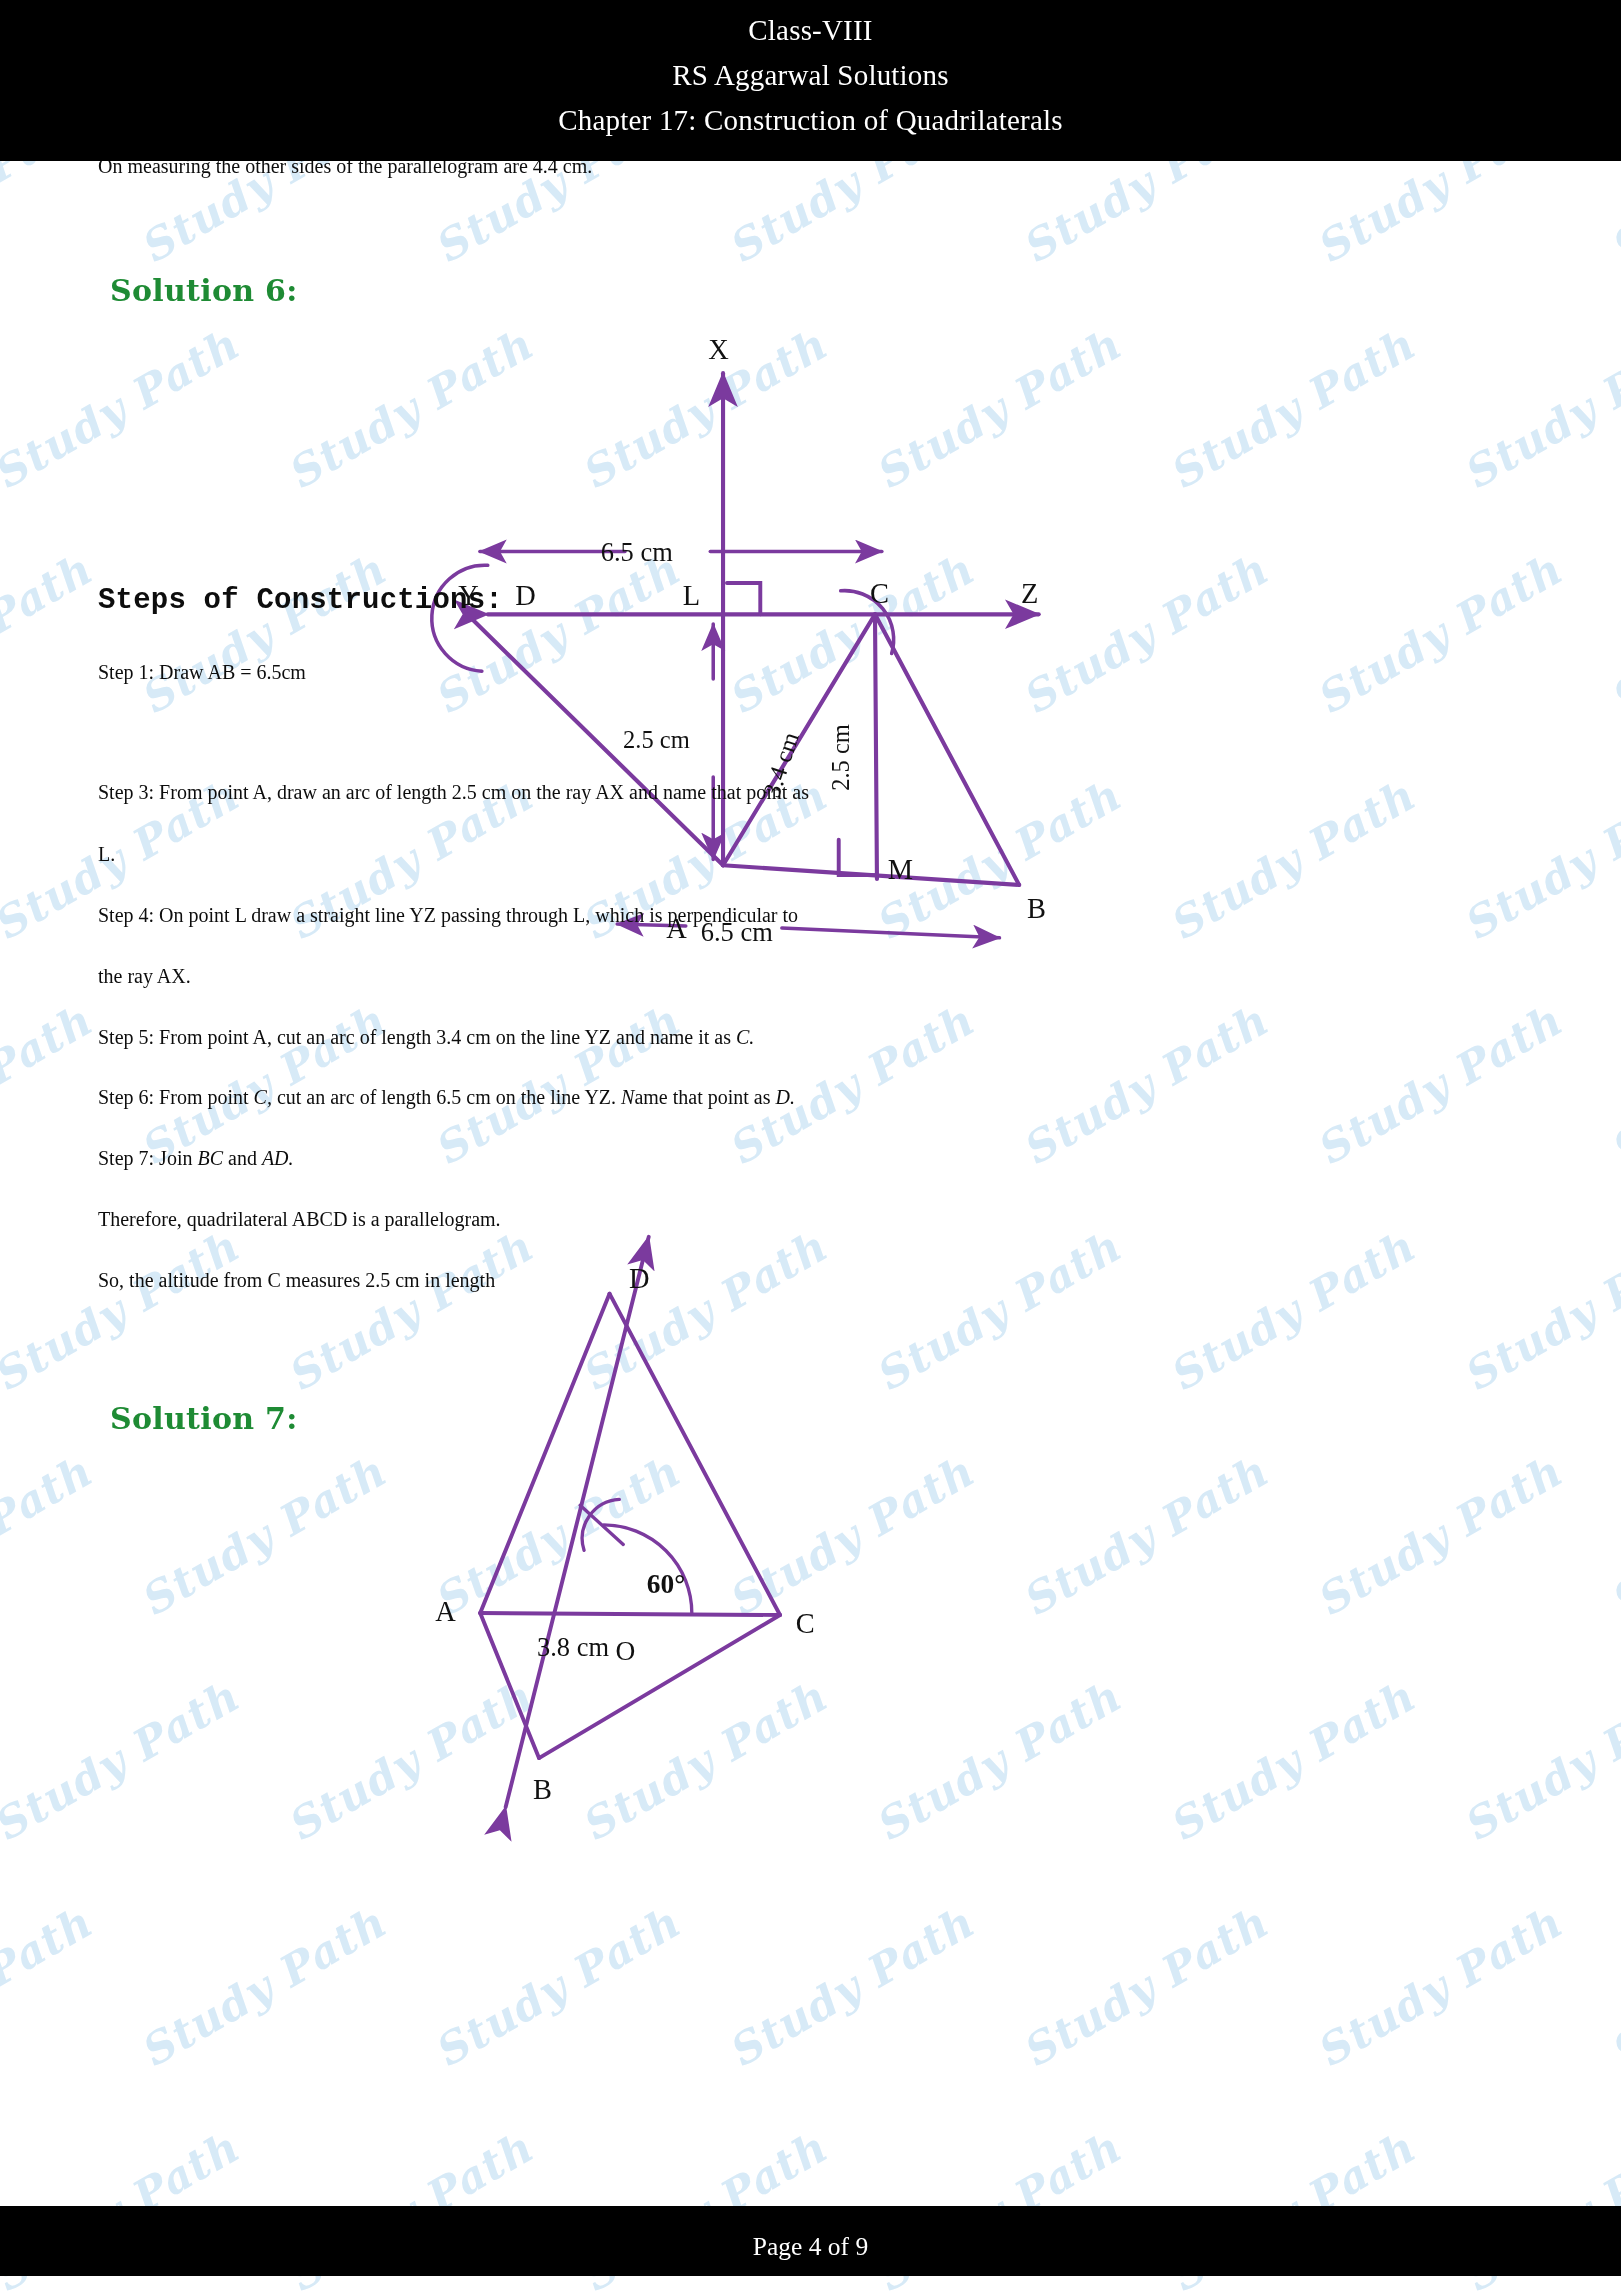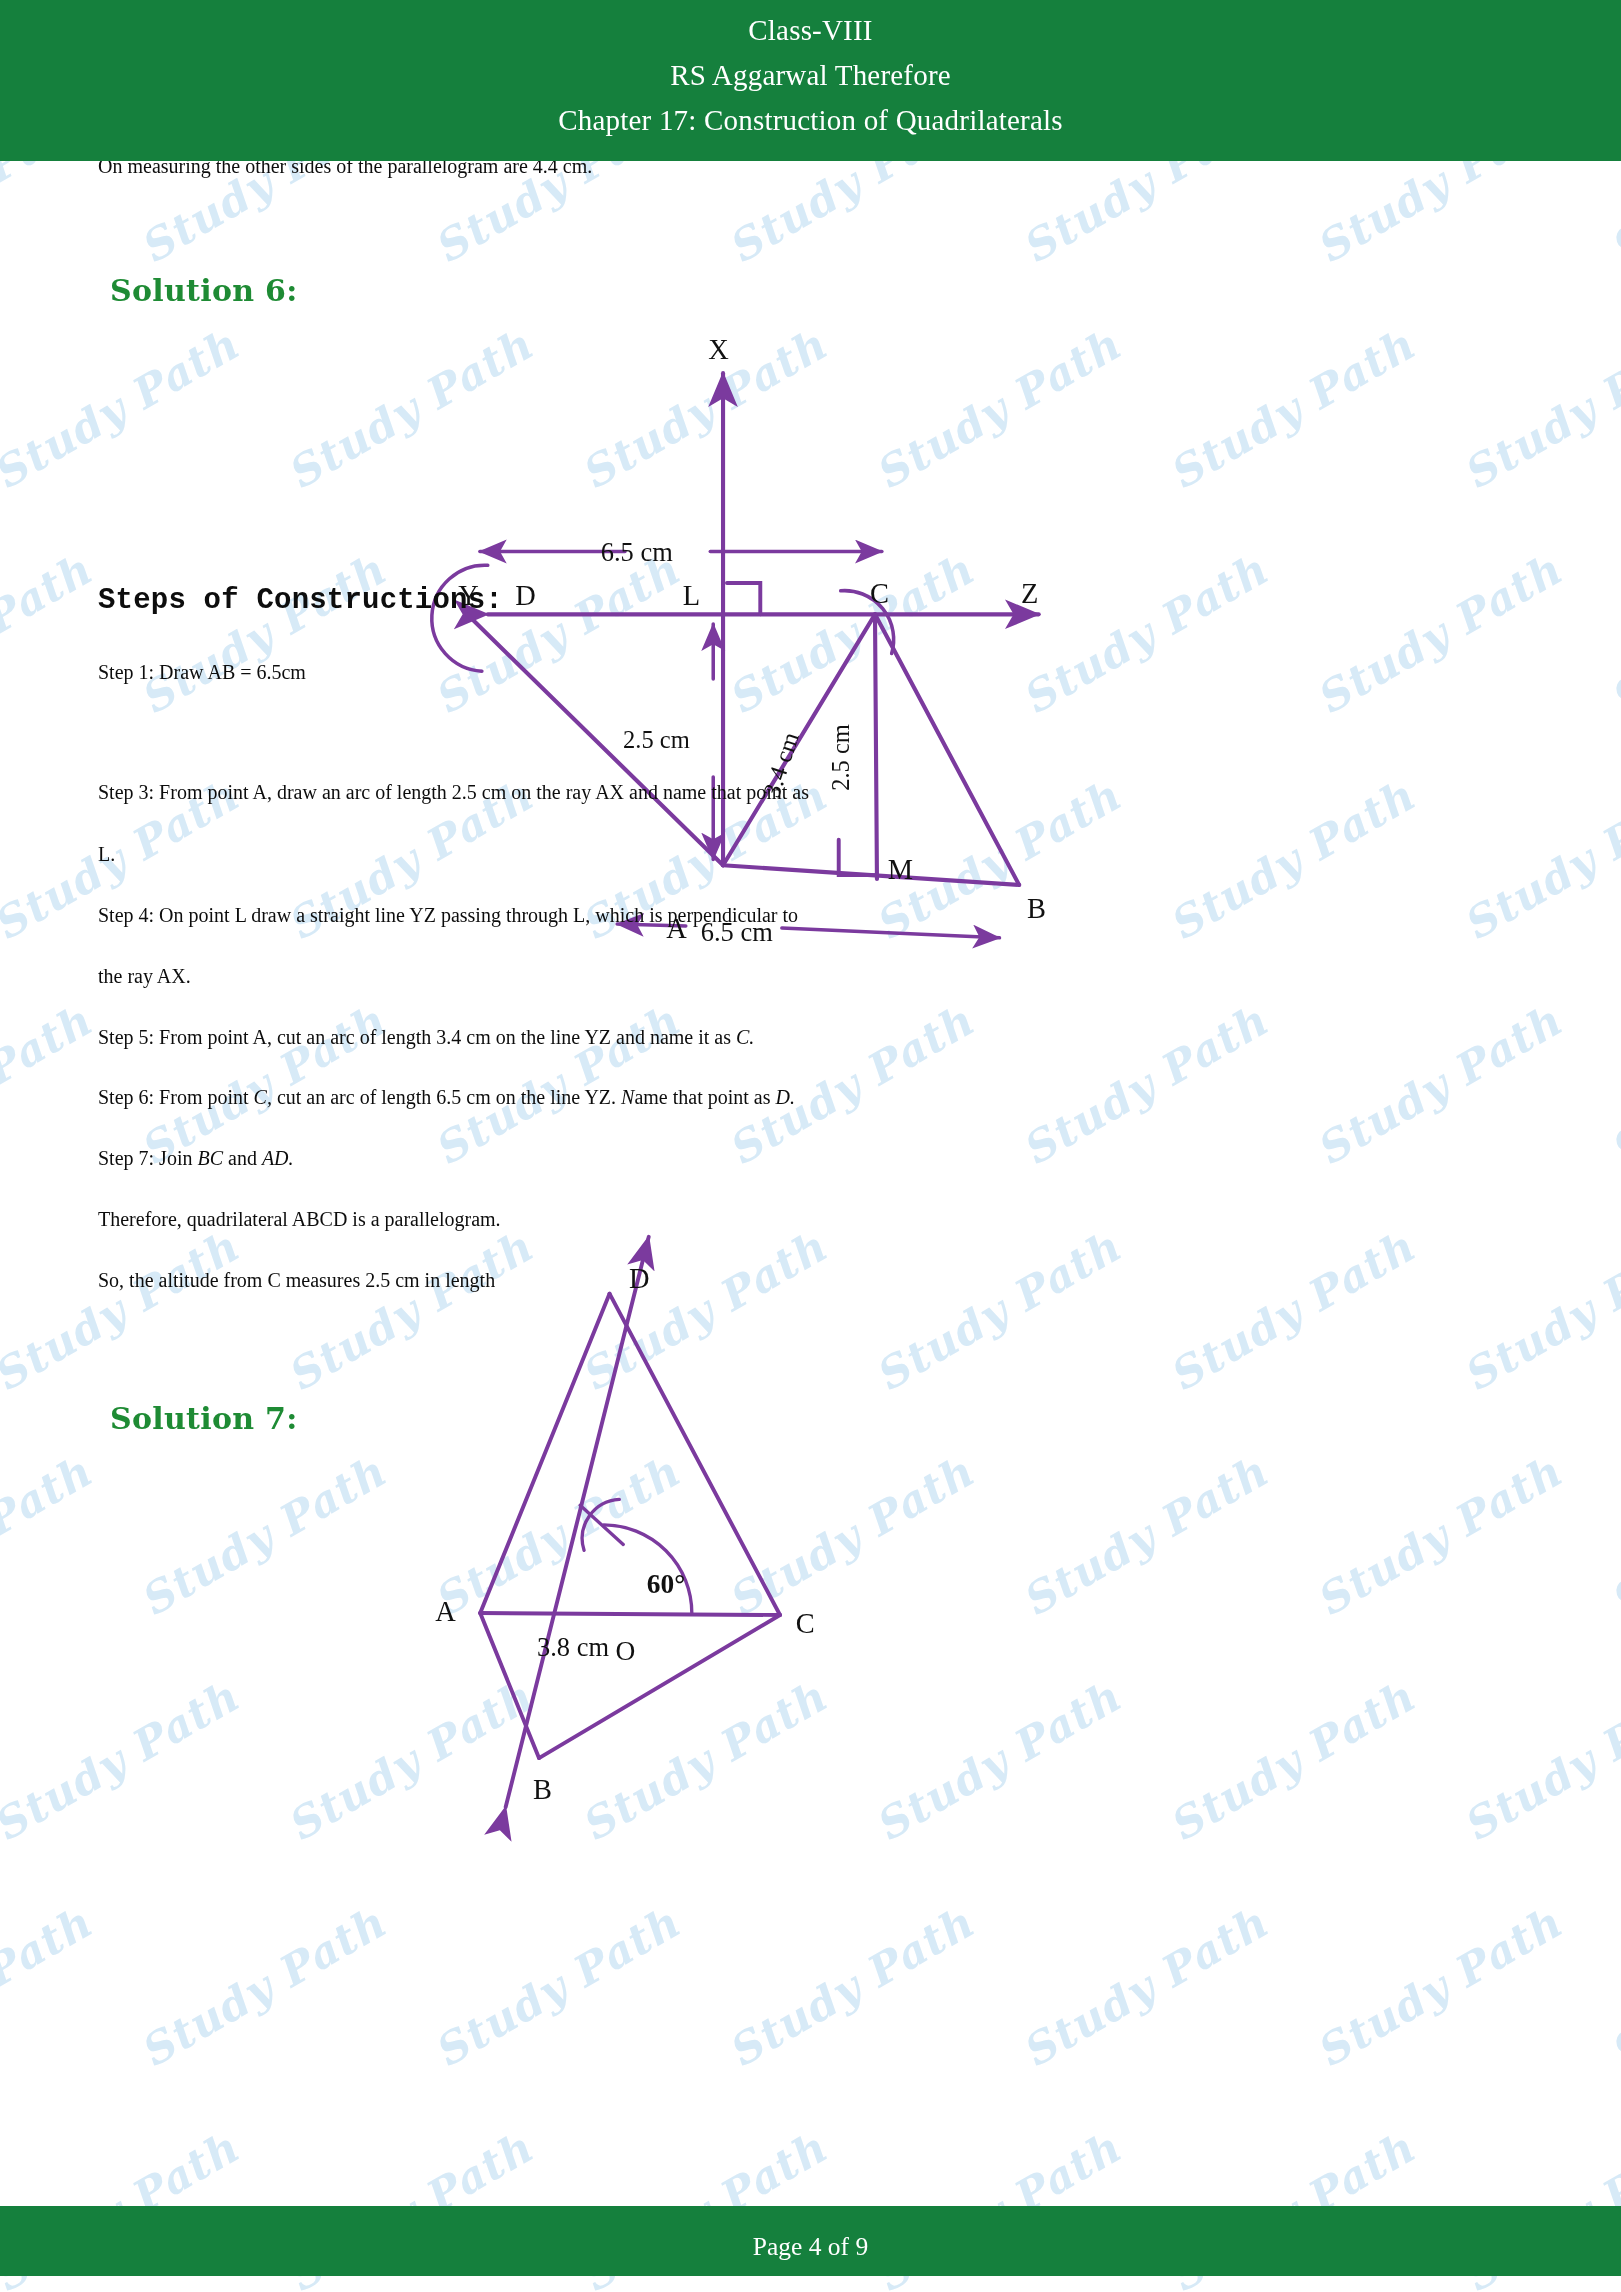--- a/index.html
+++ b/index.html
@@ -33,21 +33,21 @@
     transform: rotate(-30deg);
     transform-origin: left center;
     letter-spacing: 1px;
   }
 
   
   .bar {
     position: absolute;
     left: 0;
     width: 1621px;
-    background: #15803d;
+    background: #000000;
     color: #ffffff;
     z-index: 3;
     text-align: center;
   }
   #page-header {
     top: 0;
     height: 161px;
     padding-top: 7.8px;
   }
   #page-header .hline {
@@ -180,21 +180,21 @@
     <div class="wm" style="color: rgb(215, 234, 247); left: 0px; top: 2254px;">Study Path</div>
     <div class="wm" style="color: rgb(215, 234, 247); left: 294px; top: 2254px;">Study Path</div>
     <div class="wm" style="color: rgb(215, 234, 247); left: 588px; top: 2254px;">Study Path</div>
     <div class="wm" style="color: rgb(215, 234, 247); left: 882px; top: 2254px;">Study Path</div>
     <div class="wm" style="color: rgb(215, 234, 247); left: 1176px; top: 2254px;">Study Path</div>
     <div class="wm" style="color: rgb(215, 234, 247); left: 1470px; top: 2254px;">Study Path</div>
   </div>
 
 <div class="bar" id="page-header">
   <div class="hline">Class-VIII</div>
-  <div class="hline">RS Aggarwal Therefore</div>
+  <div class="hline">RS Aggarwal Solutions</div>
   <div class="hline">Chapter 17: Construction of Quadrilaterals</div>
 </div>
 
 <div id="content">
 
   <div class="para" style="left:98px; top:-11.8px;">On measuring the other sides of the parallelogram are 4.4 cm.</div>
 
   <div class="solheading" style="left:98px; top:112px;">Solution 6:</div>
 
   <div class="figure" id="figure-6" style="left:372px; top:19.6px;">

